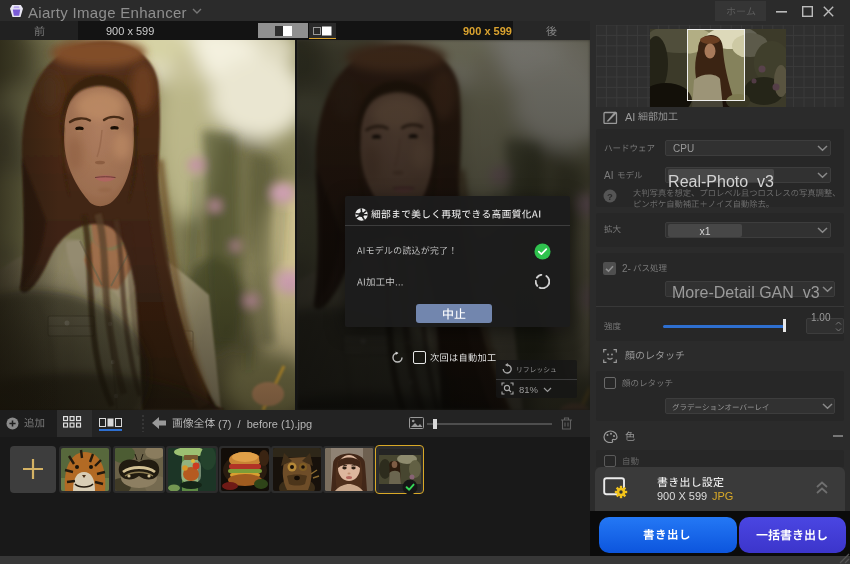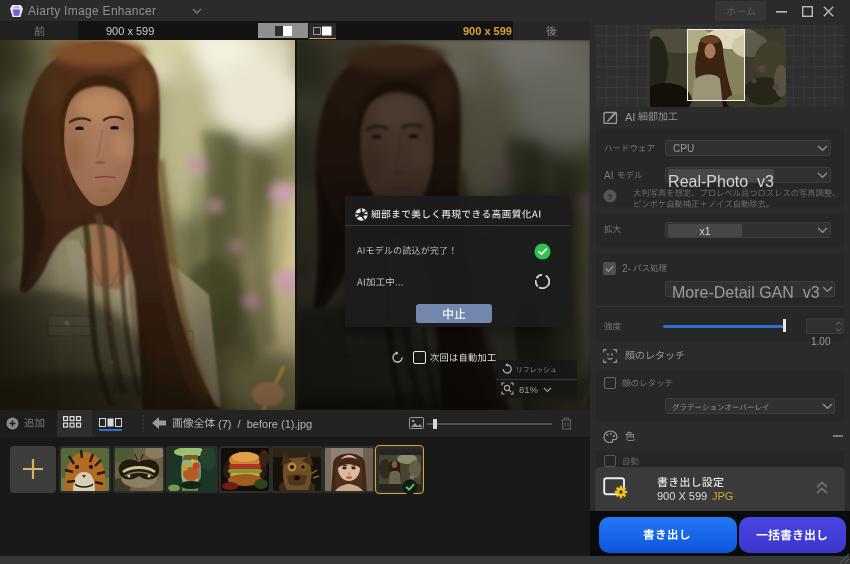--- a/index.html
+++ b/index.html
@@ -149,21 +149,21 @@
 </g>
 
 </defs>
     </svg>
 <div class="abs" style="left:0;top:0;width:850px;height:21px;background:#2b2b2b"></div>
     <svg class="abs" style="left:9px;top:4px" width="15" height="14" viewBox="0 0 15 14">
 <path d="M3.2 1 L11.8 1 L14 4.5 L11.5 13 L3.5 13 L1 4.5 Z" fill="#e8e6f2"></path>
 <path d="M3.8 5.5 L11.2 5.5 L10.2 11.8 L4.8 11.8 Z" fill="#7a5bd6"></path>
 <path d="M5.2 2.2 L9.8 2.2 L10.6 4.2 L4.4 4.2 Z" fill="#b9a7ee"></path>
 </svg>
-    <div class="abs" style="left:28px;top:4px;font-size:12px;color:#8f8f8f;letter-spacing:.3px">Aiarty Image Enhancer</div>
+    <div class="abs" style="left:28px;top:4px;font-size:15px;color:#8f8f8f;letter-spacing:.3px">Aiarty Image Enhancer</div>
     <svg class="abs" style="left:192px;top:8px" width="10" height="7">
       <path d="M1 1 L5 5 L9 1" stroke="#777" stroke-width="1.4" fill="none"></path>
     </svg>
     <div class="abs" style="left:715px;top:1px;width:51px;height:20px;background:#353535"></div>
     <svg style="position:absolute;left:725.5px;top:2.5px;overflow:visible" width="34" height="16">
       <path transform="translate(0,12.0)" fill="#5d5d5d" d="M5.6 -7.8Q5.6 -7.8 5.6 -7.6Q5.6 -7.5 5.6 -7.4Q5.6 -7.2 5.6 -7.1Q5.6 -6.9 5.6 -6.5Q5.6 -6.2 5.6 -5.9Q5.6 -5.5 5.6 -5.3Q5.6 -5.1 5.6 -4.7Q5.6 -4.3 5.6 -3.8Q5.6 -3.4 5.6 -2.9Q5.6 -2.3 5.6 -1.9Q5.6 -1.4 5.6 -1Q5.6 -0.7 5.6 -0.5Q5.6 -0.1 5.4 0.1Q5.2 0.3 4.7 0.3Q4.5 0.3 4.2 0.3Q4 0.3 3.7 0.3Q3.5 0.2 3.3 0.2L3.2 -0.6Q3.5 -0.5 3.9 -0.5Q4.2 -0.5 4.4 -0.5Q4.6 -0.5 4.7 -0.5Q4.7 -0.6 4.8 -0.8Q4.8 -1 4.8 -1.3Q4.8 -1.7 4.8 -2.1Q4.8 -2.6 4.8 -3.1Q4.8 -3.6 4.8 -4Q4.8 -4.5 4.8 -4.8Q4.8 -5.2 4.8 -5.3Q4.8 -5.4 4.8 -5.8Q4.8 -6.1 4.8 -6.5Q4.8 -6.9 4.8 -7.1Q4.8 -7.3 4.7 -7.5Q4.7 -7.7 4.7 -7.8ZM1.1 -6.2Q1.3 -6.1 1.5 -6.1Q1.7 -6.1 2 -6.1Q2.1 -6.1 2.5 -6.1Q2.8 -6.1 3.4 -6.1Q3.9 -6.1 4.5 -6.1Q5.1 -6.1 5.7 -6.1Q6.3 -6.1 6.8 -6.1Q7.3 -6.1 7.7 -6.1Q8.1 -6.1 8.2 -6.1Q8.4 -6.1 8.6 -6.1Q8.8 -6.1 9 -6.2V-5.3Q8.8 -5.3 8.6 -5.3Q8.4 -5.3 8.2 -5.3Q8.1 -5.3 7.7 -5.3Q7.4 -5.3 6.8 -5.3Q6.3 -5.3 5.7 -5.3Q5.1 -5.3 4.5 -5.3Q3.9 -5.3 3.4 -5.3Q2.8 -5.3 2.5 -5.3Q2.1 -5.3 2 -5.3Q1.8 -5.3 1.5 -5.3Q1.3 -5.3 1.1 -5.3ZM3.4 -3.8Q3.3 -3.5 3 -3.1Q2.8 -2.7 2.5 -2.3Q2.2 -2 2 -1.6Q1.7 -1.3 1.5 -1.1L0.8 -1.5Q1.1 -1.8 1.3 -2.1Q1.6 -2.4 1.9 -2.8Q2.1 -3.1 2.4 -3.5Q2.6 -3.8 2.7 -4.1ZM7.6 -4.1Q7.8 -3.9 8 -3.6Q8.3 -3.2 8.5 -2.9Q8.8 -2.5 9 -2.1Q9.2 -1.8 9.3 -1.5L8.6 -1.1Q8.4 -1.4 8.2 -1.8Q8 -2.1 7.8 -2.5Q7.6 -2.9 7.3 -3.2Q7.1 -3.5 6.9 -3.8Z M11 -4.3Q11.2 -4.3 11.4 -4.3Q11.6 -4.3 11.9 -4.3Q12.1 -4.3 12.4 -4.3Q12.6 -4.3 12.9 -4.3Q13.2 -4.3 13.7 -4.3Q14.1 -4.3 14.6 -4.3Q15.2 -4.3 15.7 -4.3Q16.2 -4.3 16.6 -4.3Q17.1 -4.3 17.4 -4.3Q17.7 -4.3 17.9 -4.3Q18.3 -4.3 18.5 -4.3Q18.8 -4.3 19 -4.3V-3.4Q18.8 -3.4 18.5 -3.4Q18.2 -3.4 17.9 -3.4Q17.7 -3.4 17.4 -3.4Q17.1 -3.4 16.6 -3.4Q16.2 -3.4 15.7 -3.4Q15.2 -3.4 14.6 -3.4Q14.1 -3.4 13.7 -3.4Q13.2 -3.4 12.9 -3.4Q12.6 -3.4 12.4 -3.4Q12 -3.4 11.6 -3.4Q11.3 -3.4 11 -3.4Z M25.2 -7.5Q25.2 -7.3 25.1 -7.1Q25 -6.8 24.9 -6.5Q24.8 -6.3 24.7 -5.8Q24.5 -5.4 24.3 -4.8Q24.2 -4.3 24 -3.7Q23.8 -3.1 23.6 -2.6Q23.4 -2 23.2 -1.6Q23.1 -1.2 23 -0.9L22.1 -0.9Q22.2 -1.2 22.4 -1.6Q22.5 -2.1 22.7 -2.7Q22.9 -3.2 23.1 -3.8Q23.3 -4.4 23.5 -5Q23.7 -5.5 23.8 -6Q24 -6.4 24 -6.7Q24.1 -7.1 24.2 -7.3Q24.2 -7.5 24.2 -7.7ZM27.1 -4.1Q27.4 -3.7 27.7 -3.2Q28 -2.7 28.3 -2.1Q28.7 -1.5 28.9 -1Q29.2 -0.4 29.3 -0L28.5 0.3Q28.4 -0.1 28.1 -0.6Q27.9 -1.2 27.6 -1.8Q27.3 -2.4 26.9 -2.9Q26.6 -3.4 26.4 -3.8ZM21.7 -1.1Q22 -1.1 22.5 -1.2Q23.1 -1.2 23.7 -1.3Q24.3 -1.3 24.9 -1.4Q25.5 -1.5 26.1 -1.5Q26.7 -1.6 27.2 -1.7Q27.7 -1.7 28 -1.8L28.2 -1Q27.9 -1 27.3 -0.9Q26.8 -0.8 26.2 -0.8Q25.6 -0.7 25 -0.6Q24.3 -0.5 23.7 -0.5Q23.1 -0.4 22.6 -0.4Q22.1 -0.3 21.7 -0.3Q21.5 -0.3 21.3 -0.2Q21.1 -0.2 20.9 -0.2L20.7 -1.1Q21 -1.1 21.2 -1.1Q21.5 -1.1 21.7 -1.1Z"></path>
     </svg>
     <svg class="abs" style="left:776px;top:11px" width="12" height="2">
       <rect width="11" height="1.6" fill="#bbb"></rect>
     </svg>
@@ -566,21 +566,21 @@
     <svg class="abs" style="left:822px;top:286px" width="11" height="7">
       <path d="M1 1 L5.5 5.3 L10 1" stroke="#8a8a8a" stroke-width="1.5" fill="none"></path>
     </svg>
     <div class="abs" style="left:596px;top:306px;width:248px;height:1px;background:#383838"></div>
     <svg style="position:absolute;left:604.0px;top:318.8px;overflow:visible" width="21" height="14">
       <path transform="translate(0,10.2)" fill="#7b7b7b" d="M4.8 -7.2 5.5 -7Q5.3 -6.6 5.1 -6.3Q4.9 -5.9 4.7 -5.6Q4.5 -5.2 4.3 -5L3.8 -5.2Q4 -5.4 4.2 -5.8Q4.4 -6.1 4.5 -6.5Q4.7 -6.9 4.8 -7.2ZM3.2 -5.3Q3.7 -5.4 4.4 -5.4Q5.1 -5.4 5.9 -5.5Q6.8 -5.5 7.6 -5.5L7.6 -5Q6.8 -4.9 6 -4.9Q5.2 -4.8 4.5 -4.8Q3.8 -4.8 3.3 -4.7ZM6.3 -6.2 6.8 -6.5Q7.1 -6.2 7.4 -5.9Q7.6 -5.6 7.9 -5.3Q8.1 -5 8.2 -4.7L7.7 -4.5Q7.5 -4.7 7.3 -5Q7.1 -5.3 6.8 -5.6Q6.6 -6 6.3 -6.2ZM3.1 -0.1Q3.6 -0.1 4.4 -0.2Q5.1 -0.2 5.9 -0.3Q6.8 -0.4 7.6 -0.4L7.6 0.2Q6.8 0.2 6 0.3Q5.2 0.4 4.5 0.4Q3.7 0.5 3.1 0.5ZM6.5 -1.2 7 -1.4Q7.3 -1.1 7.5 -0.8Q7.8 -0.5 8 -0.1Q8.2 0.2 8.3 0.5L7.8 0.8Q7.7 0.5 7.5 0.1Q7.3 -0.2 7 -0.6Q6.8 -0.9 6.5 -1.2ZM4 -3.4V-2.2H7.2V-3.4ZM3.4 -3.9H7.8V-1.7H3.4ZM2.3 -3.1H2.9Q2.9 -3.1 2.9 -3.1Q2.9 -3 2.9 -3Q2.9 -2.9 2.9 -2.8Q2.8 -1.8 2.8 -1.1Q2.7 -0.4 2.6 -0.1Q2.6 0.3 2.4 0.4Q2.3 0.5 2.2 0.6Q2.1 0.6 1.9 0.7Q1.7 0.7 1.4 0.7Q1.2 0.7 0.8 0.7Q0.8 0.5 0.8 0.3Q0.7 0.2 0.6 0Q1 0.1 1.2 0.1Q1.5 0.1 1.6 0.1Q1.7 0.1 1.8 0.1Q1.9 0 1.9 -0Q2 -0.1 2.1 -0.4Q2.2 -0.7 2.2 -1.4Q2.3 -2 2.3 -3ZM0.6 -4.8H1.2Q1.2 -4.4 1.1 -3.9Q1.1 -3.4 1 -3Q1 -2.5 0.9 -2.2L0.4 -2.3Q0.4 -2.6 0.5 -3Q0.5 -3.5 0.6 -4Q0.6 -4.4 0.6 -4.8ZM0.8 -3.1H2.5V-2.6H0.7ZM5.3 -5H5.9V-0L5.3 -0ZM0.8 -4.8H2.3V-6.1H0.5V-6.7H2.9V-4.2H0.8Z M10.4 -4.8H16.5V-4.2H10.4ZM10.5 -2.3H15.4V-1.8H10.5ZM11.8 -5.5H12.4V-3.3H14.5V-5.5H15.1V-2.8H11.8ZM15.2 -2.3H15.4L15.5 -2.3L15.9 -2.1Q15.5 -1.4 15 -0.9Q14.4 -0.5 13.7 -0.1Q13 0.2 12.2 0.4Q11.3 0.6 10.5 0.7Q10.4 0.6 10.4 0.4Q10.3 0.2 10.2 0.1Q11 0.1 11.8 -0.1Q12.6 -0.3 13.2 -0.6Q13.9 -0.8 14.4 -1.2Q14.9 -1.6 15.2 -2.2ZM12 -1.8Q12.5 -1.3 13.1 -0.9Q13.8 -0.5 14.7 -0.2Q15.6 0 16.7 0.1Q16.6 0.2 16.5 0.3Q16.5 0.4 16.4 0.5Q16.3 0.6 16.3 0.7Q15.2 0.6 14.3 0.3Q13.4 -0 12.7 -0.5Q12 -1 11.5 -1.6ZM12.7 -7.1H13.3V-6H12.7ZM9.8 -6.3H16.5V-5.7H9.8ZM9.5 -6.3H10.1V-3.8Q10.1 -3.4 10.1 -2.8Q10.1 -2.2 10 -1.6Q9.9 -1 9.7 -0.4Q9.6 0.2 9.3 0.7Q9.2 0.6 9.1 0.6Q9 0.5 8.9 0.4Q8.8 0.4 8.8 0.3Q9 -0.1 9.2 -0.7Q9.3 -1.2 9.4 -1.7Q9.5 -2.3 9.5 -2.8Q9.5 -3.4 9.5 -3.8Z"></path>
     </svg>
     <div class="abs" style="left:663px;top:325px;width:121px;height:3px;background:#2e6fd0;border-radius:2px"></div>
     <div class="abs" style="left:783px;top:319px;width:2.5px;height:13px;background:#e8e8e8"></div>
     <div class="abs" style="left:806px;top:318px;width:38px;height:16px;background:#303030;border:1px solid #3d3d3d;border-radius:2px"></div>
-    <div class="abs" style="left:811px;top:336px;font-size:10px;color:#9a9a9a">1.00</div>
+    <div class="abs" style="left:811px;top:312px;font-size:10px;color:#9a9a9a">1.00</div>
     <svg class="abs" style="left:835px;top:321px" width="7" height="11">
       <path d="M1 3.5 L3.5 1 L6 3.5 M1 7.5 L3.5 10 L6 7.5" stroke="#777" stroke-width="1" fill="none"></path>
     </svg>
     <svg class="abs" style="left:603px;top:349px" width="14" height="14" viewBox="0 0 14 14">
 <path d="M0.7 3.5 L0.7 0.7 L3.5 0.7 M10.5 0.7 L13.3 0.7 L13.3 3.5 M13.3 10.5 L13.3 13.3 L10.5 13.3 M3.5 13.3 L0.7 13.3 L0.7 10.5" stroke="#9a9a9a" stroke-width="1.2" fill="none"></path>
 <circle cx="5" cy="5.5" r="0.9" fill="#9a9a9a"></circle>
       <circle cx="9" cy="5.5" r="0.9" fill="#9a9a9a"></circle>
 <path d="M4.5 9 C 6 10.5 8 10.5 9.5 9" stroke="#9a9a9a" stroke-width="1.1" fill="none"></path>
     </svg>
     <svg style="position:absolute;left:625.0px;top:347.0px;overflow:visible" width="64" height="16">

